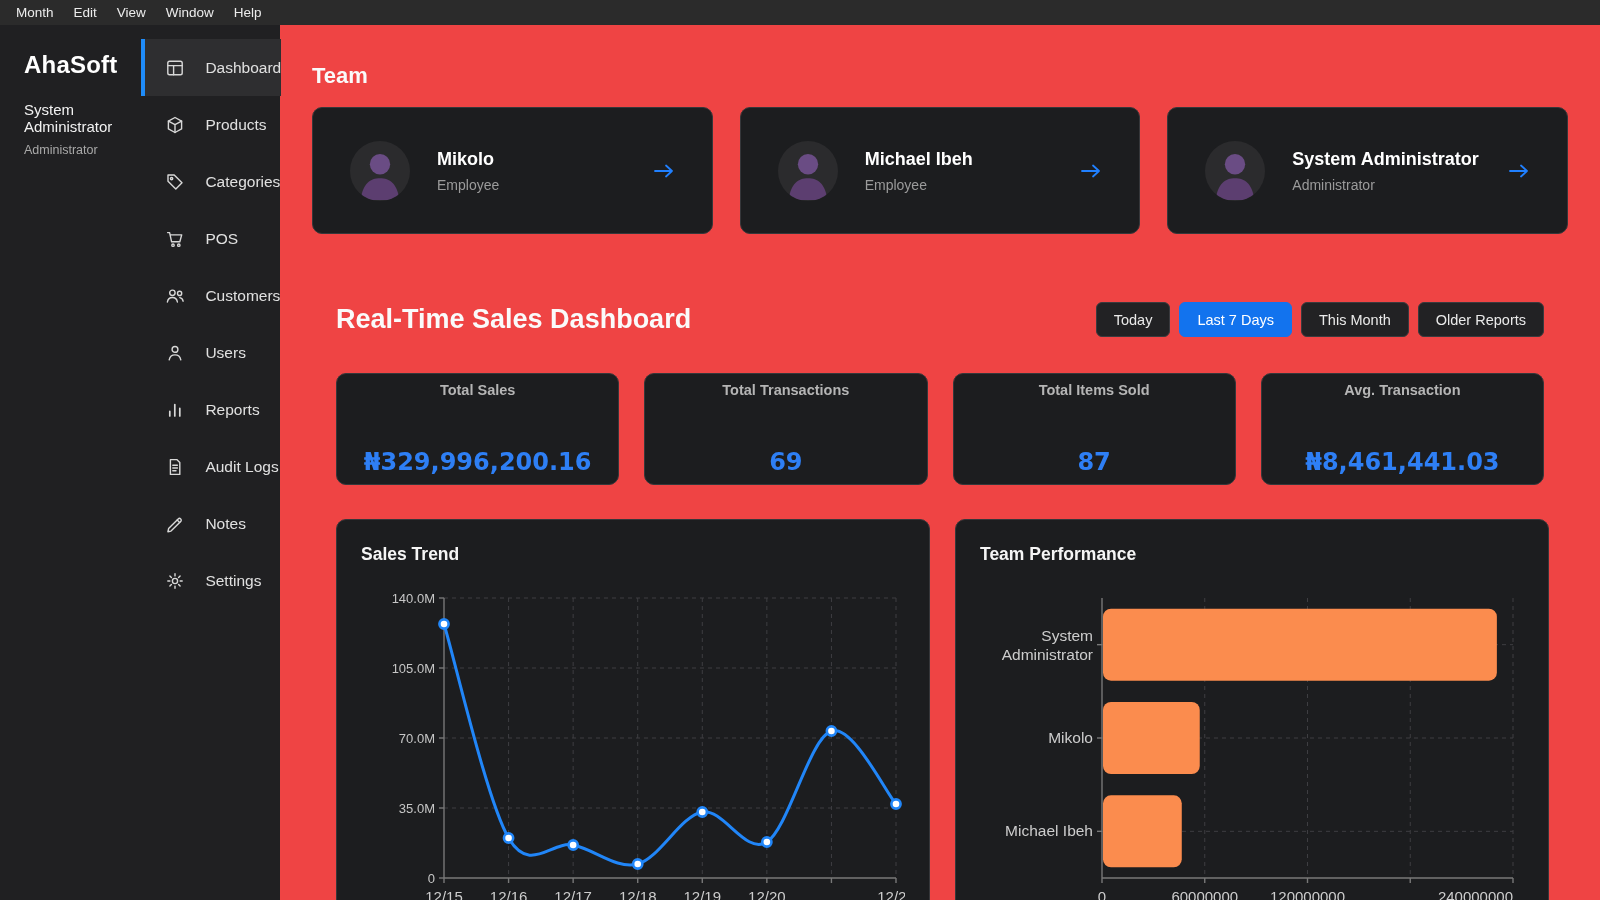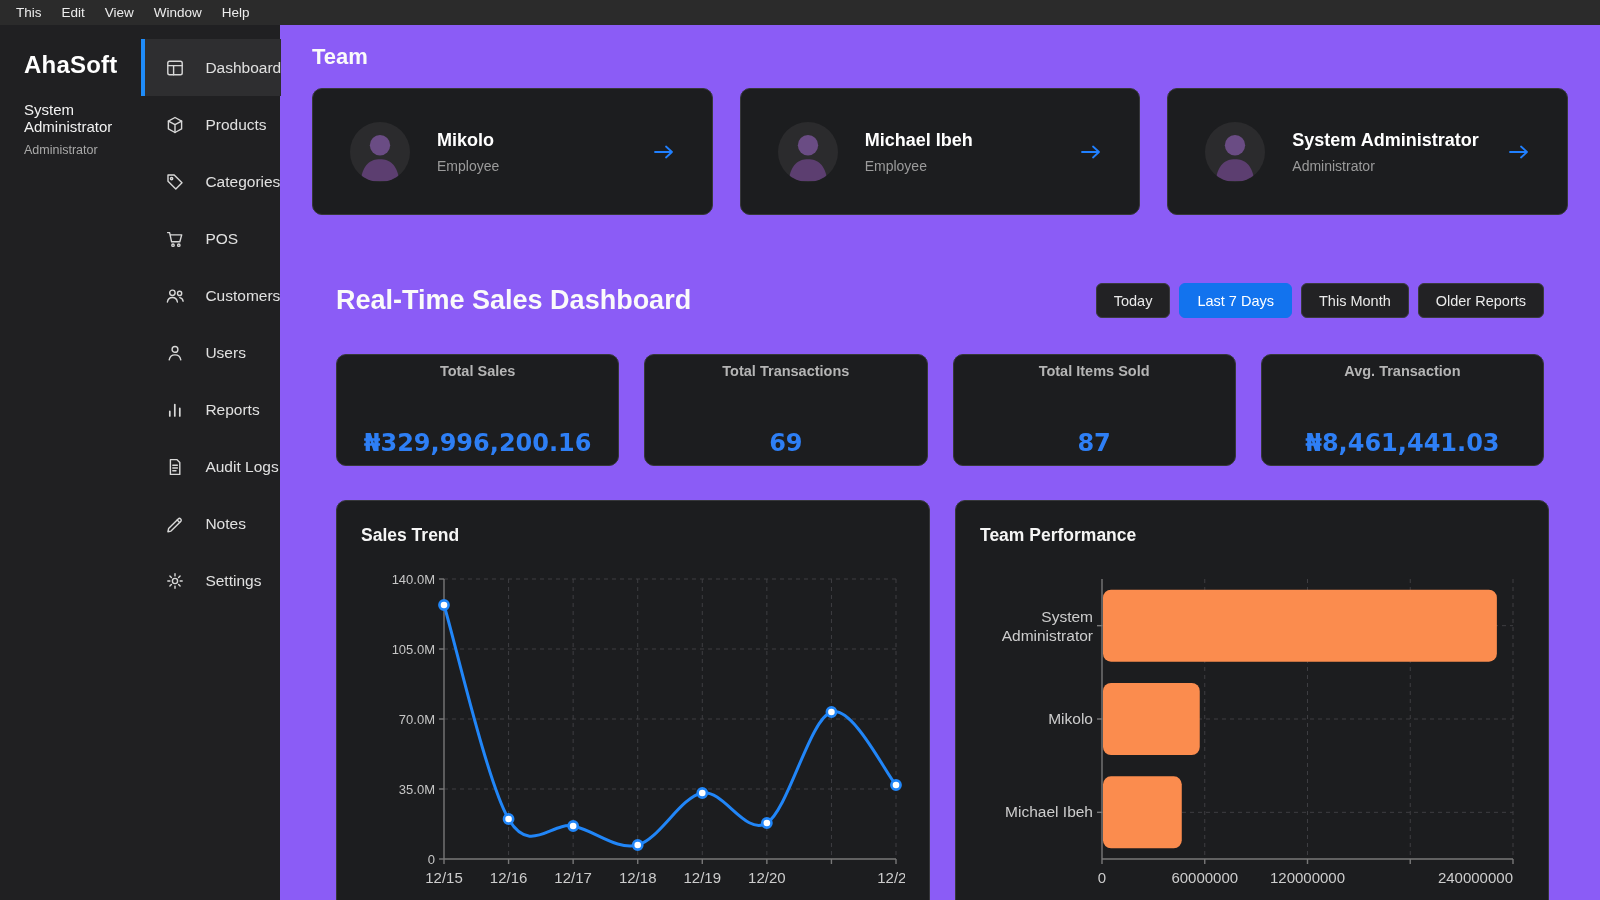--- a/index.html
+++ b/index.html
@@ -28,21 +28,21 @@
   .nav-icon { width:20px; height:20px; display:inline-flex; color:#d8d8d8; }
   .nav-icon svg { width:20px; height:20px; }
   .side-foot { border-top:1px solid #35353a; padding:18px 22px; display:flex; gap:12px; align-items:center; }
   .theme-btn { width:45px; height:45px; border-radius:10px; background:#2f2f31; border:none;
     display:flex; align-items:center; justify-content:center; color:#e6e6e6; cursor:pointer; }
   .logout-btn { flex:1; height:45px; border:none; border-radius:8px; background:#dc3649; color:#fff;
     font-size:15.5px; display:flex; align-items:center; justify-content:center; gap:16px; cursor:pointer;
     font-family:inherit; }
 
   
-  main { flex:1; padding:19px 32px 0; overflow:hidden; background:#8b5cf6; }
+  main { flex:1; padding:38px 32px 0; overflow:hidden; background:#ef4444; }
   .team-title { font-size:22px; font-weight:700; color:#fafafa; margin-bottom:18px; }
   .team-row { display:grid; grid-template-columns:repeat(3,1fr); gap:27px; }
   .team-card { background:#1c1d1f; border:1px solid #36373a; border-radius:10px; height:127px;
     display:flex; align-items:center; padding:0 36px; gap:26px; cursor:pointer; }
   .avatar { width:62px; height:62px; flex-shrink:0; }
   .member-info { flex:1; }
   .member-name { font-size:18px; font-weight:700; color:#fff; }
   .member-role { margin-top:7px; font-size:14px; color:#9b9b9b; }
   .card-arrow { color:#2080ff; width:24px; height:20px; flex-shrink:0; }
 
@@ -70,21 +70,21 @@
   .grid-ln { stroke:#3e3e42; stroke-dasharray:4 4; stroke-width:1; }
   .axis-ln { stroke:#787878; stroke-width:1.4; }
   .tick-y { fill:#c6c6c6; font-size:13px; font-family:"Liberation Sans",sans-serif; }
   .tick-x { fill:#cdcdcd; font-size:15px; font-family:"Liberation Sans",sans-serif; }
   .cat-lbl { fill:#cdcdcd; font-size:15.5px; font-family:"Liberation Sans",sans-serif; }
 </style>
 </head>
 <body>
 
 <div class="menubar" id="menubar">
-    <span class="menu-item">This</span>
+    <span class="menu-item">Month</span>
     <span class="menu-item">Edit</span>
     <span class="menu-item">View</span>
     <span class="menu-item">Window</span>
     <span class="menu-item">Help</span>
   </div>
 
 <div class="app">
 
   <aside class="sidebar">
     <div class="side-head">

